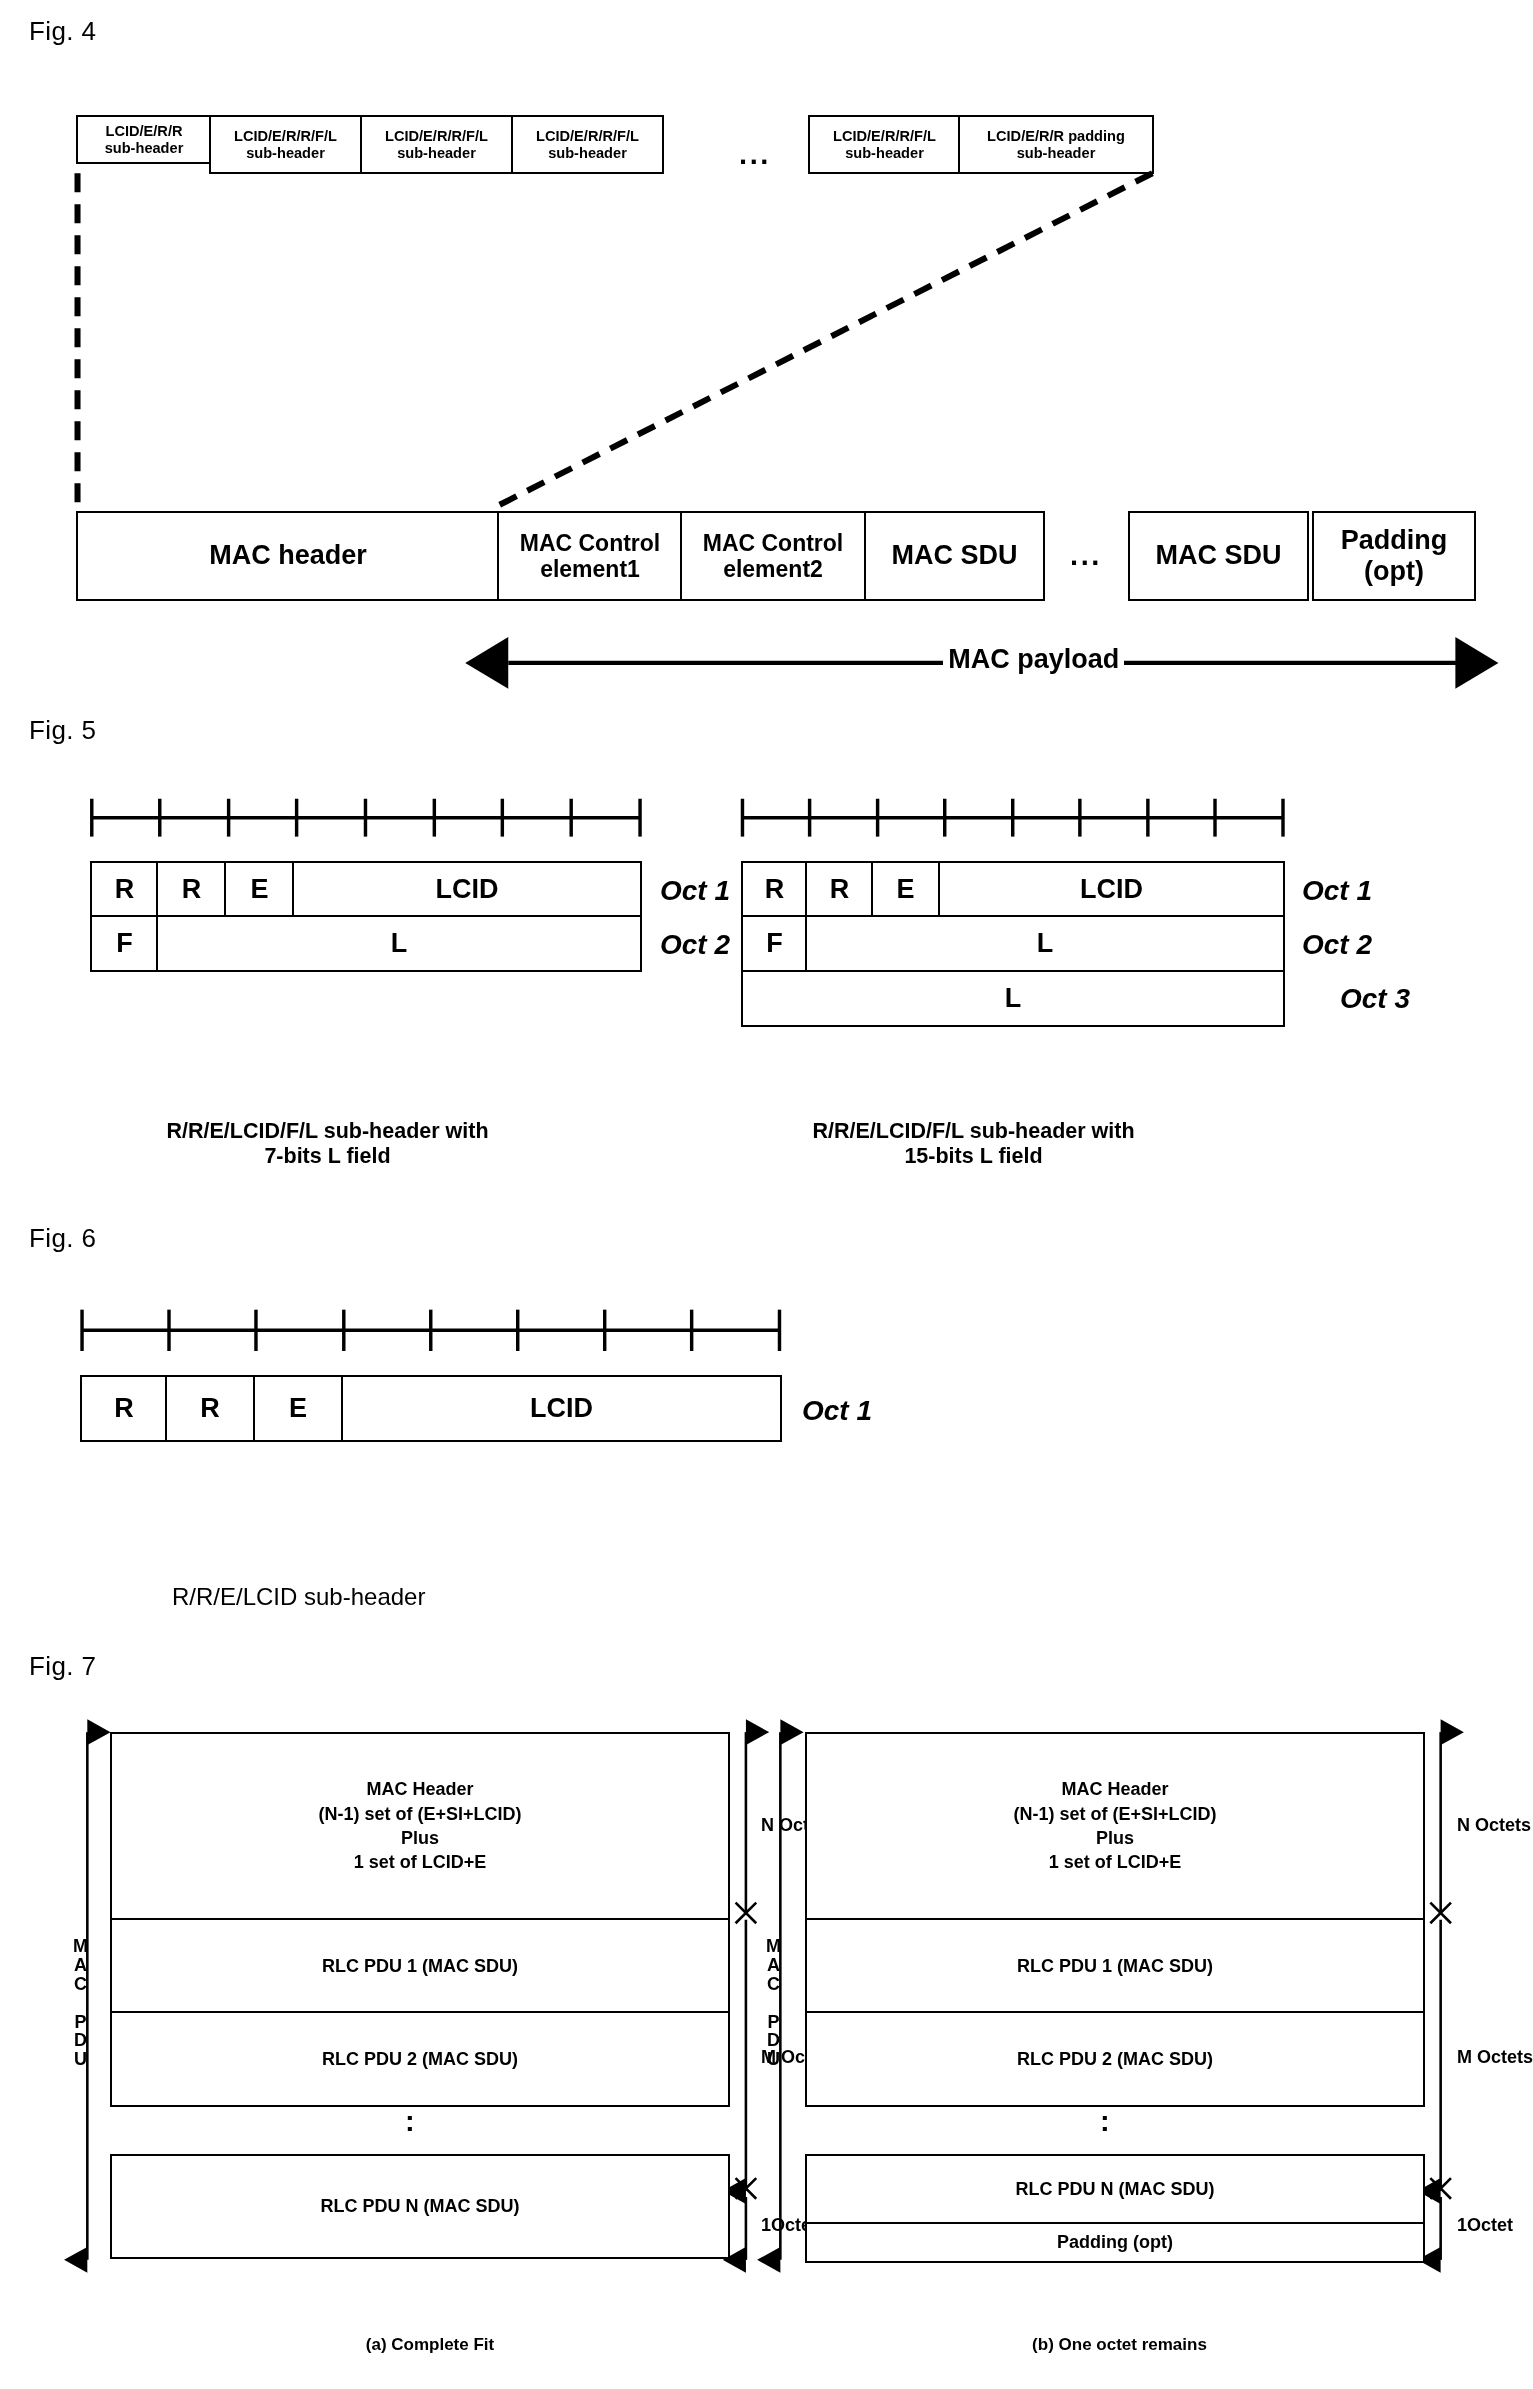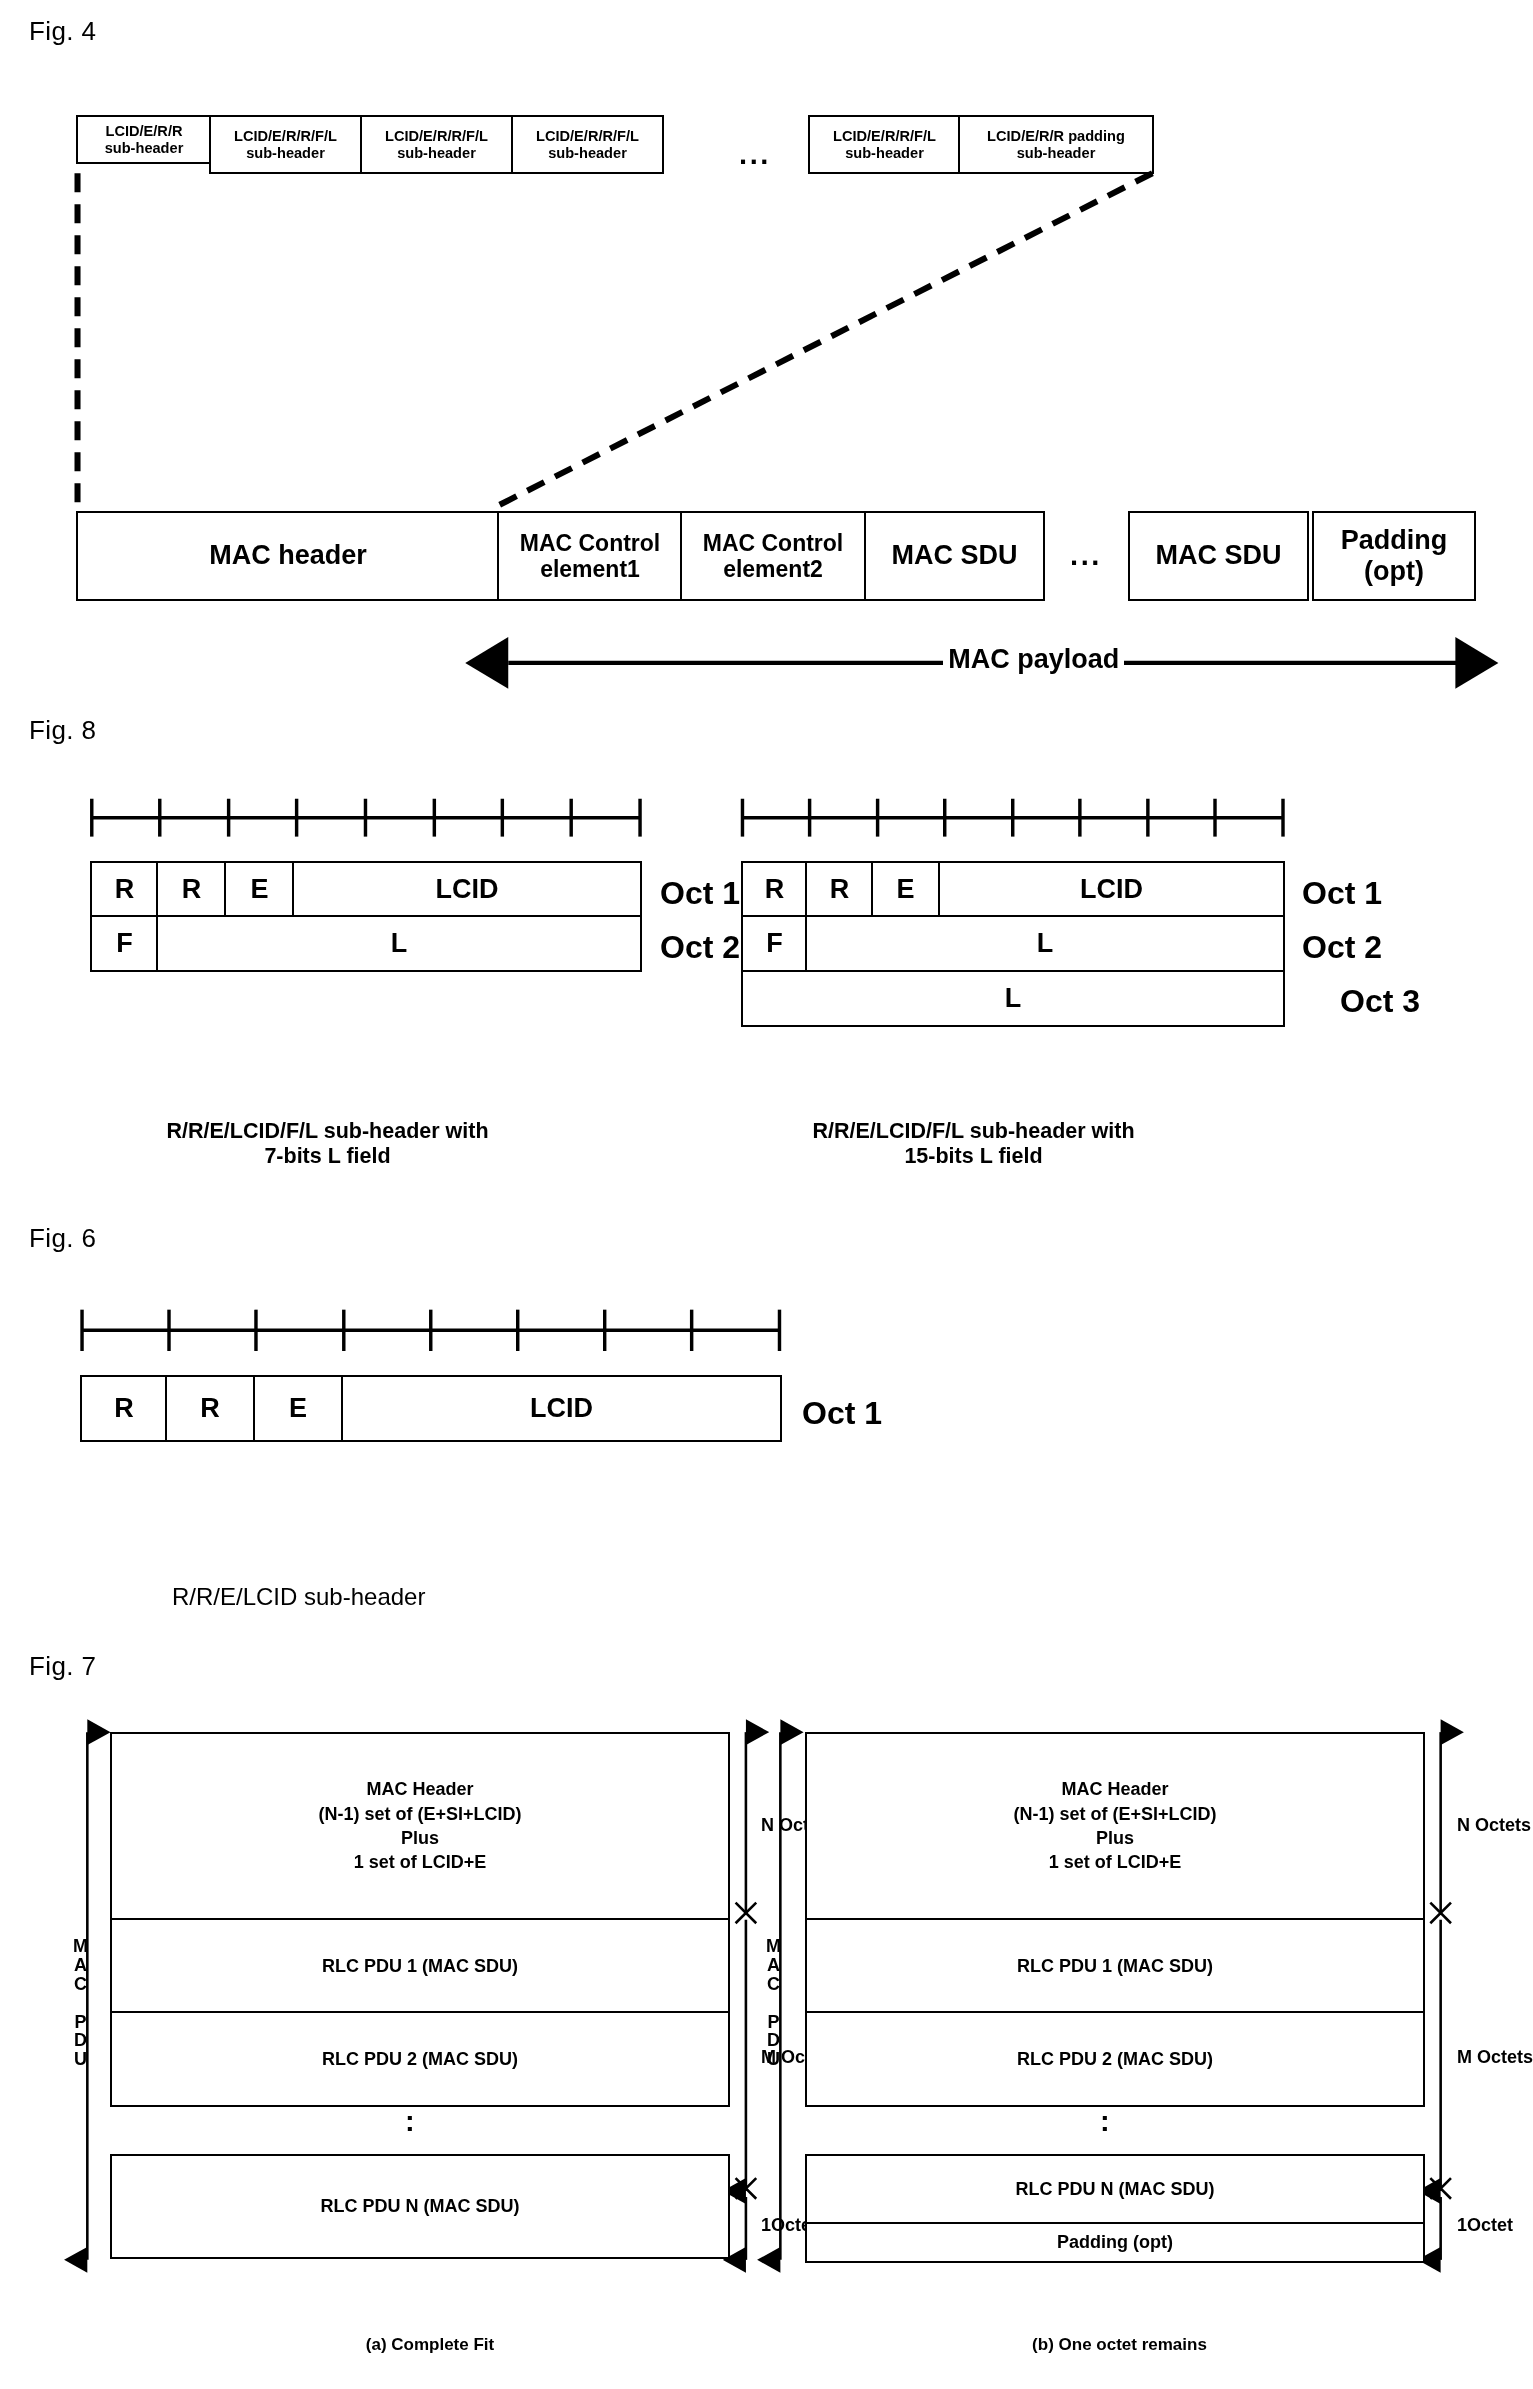--- a/index.html
+++ b/index.html
@@ -10,21 +10,21 @@
   .abs{position:absolute;}
   .figlabel{font-size:26px;font-weight:400;letter-spacing:0.4px;}
   .box{
     position:absolute;box-sizing:border-box;border:2.6px solid #000;background:#fff;
     display:flex;align-items:center;justify-content:center;text-align:center;
     line-height:1.15;
   }
   .subh{font-size:14.6px;font-weight:700;}
   .bigtxt{font-size:27px;font-weight:700;}
   .midtxt{font-size:23px;font-weight:700;}
-  .octlbl{font-size:32px;font-weight:700;}
+  .octlbl{font-size:28px;font-weight:700;font-style:italic;}
   .cap{font-size:21.5px;font-weight:700;text-align:center;}
   .cap7{font-size:17px;font-weight:700;text-align:center;}
   .f7txt{font-size:18px;font-weight:700;line-height:1.35;}
   .dots{font-size:29px;font-weight:900;letter-spacing:2.6px;line-height:1;}
   .vtext{
     position:absolute;font-size:18px;font-weight:700;line-height:1.0;
     text-align:center;width:19px;
   }
   svg{position:absolute;overflow:visible;}
   .sectxt{font-size:24px;font-weight:400;}
@@ -85,21 +85,21 @@
       <path d="M10,0 L0,6 L10,12 z" fill="#000"></path>
     </marker>
     <marker id="arrR" markerWidth="12" markerHeight="12" refX="2" refY="6" orient="auto" markerUnits="strokeWidth">
       <path d="M0,0 L10,6 L0,12 z" fill="#000"></path>
     </marker>
   </defs>
   <line x1="590" y1="770" x2="1700" y2="770" stroke="#000" stroke-width="5" marker-start="url(#arrL)" marker-end="url(#arrR)"></line>
 </svg>
 <div class="abs bigtxt" style="left:895px;top:644px;background:#fff;padding:0 5.2px;margin-left:48px;">MAC payload</div>
 
-<div class="abs figlabel" style="left:29px;top:715px;">Fig. 8</div>
+<div class="abs figlabel" style="left:29px;top:715px;">Fig. 5</div>
 
 <svg style="left:0;top:0;width:1534px;height:1205px;" viewBox="0 0 1781 1400" width="1534" height="1205">
   <line x1="106" y1="950" x2="743" y2="950" stroke="#000" stroke-width="4"></line>
   <g stroke="#000" stroke-width="4">
     <line x1="106" y1="928" x2="106" y2="972"></line>
     <line x1="185" y1="928" x2="185" y2="972"></line>
     <line x1="265" y1="928" x2="265" y2="972"></line>
     <line x1="344" y1="928" x2="344" y2="972"></line>
     <line x1="424" y1="928" x2="424" y2="972"></line>
     <line x1="504" y1="928" x2="504" y2="972"></line>

